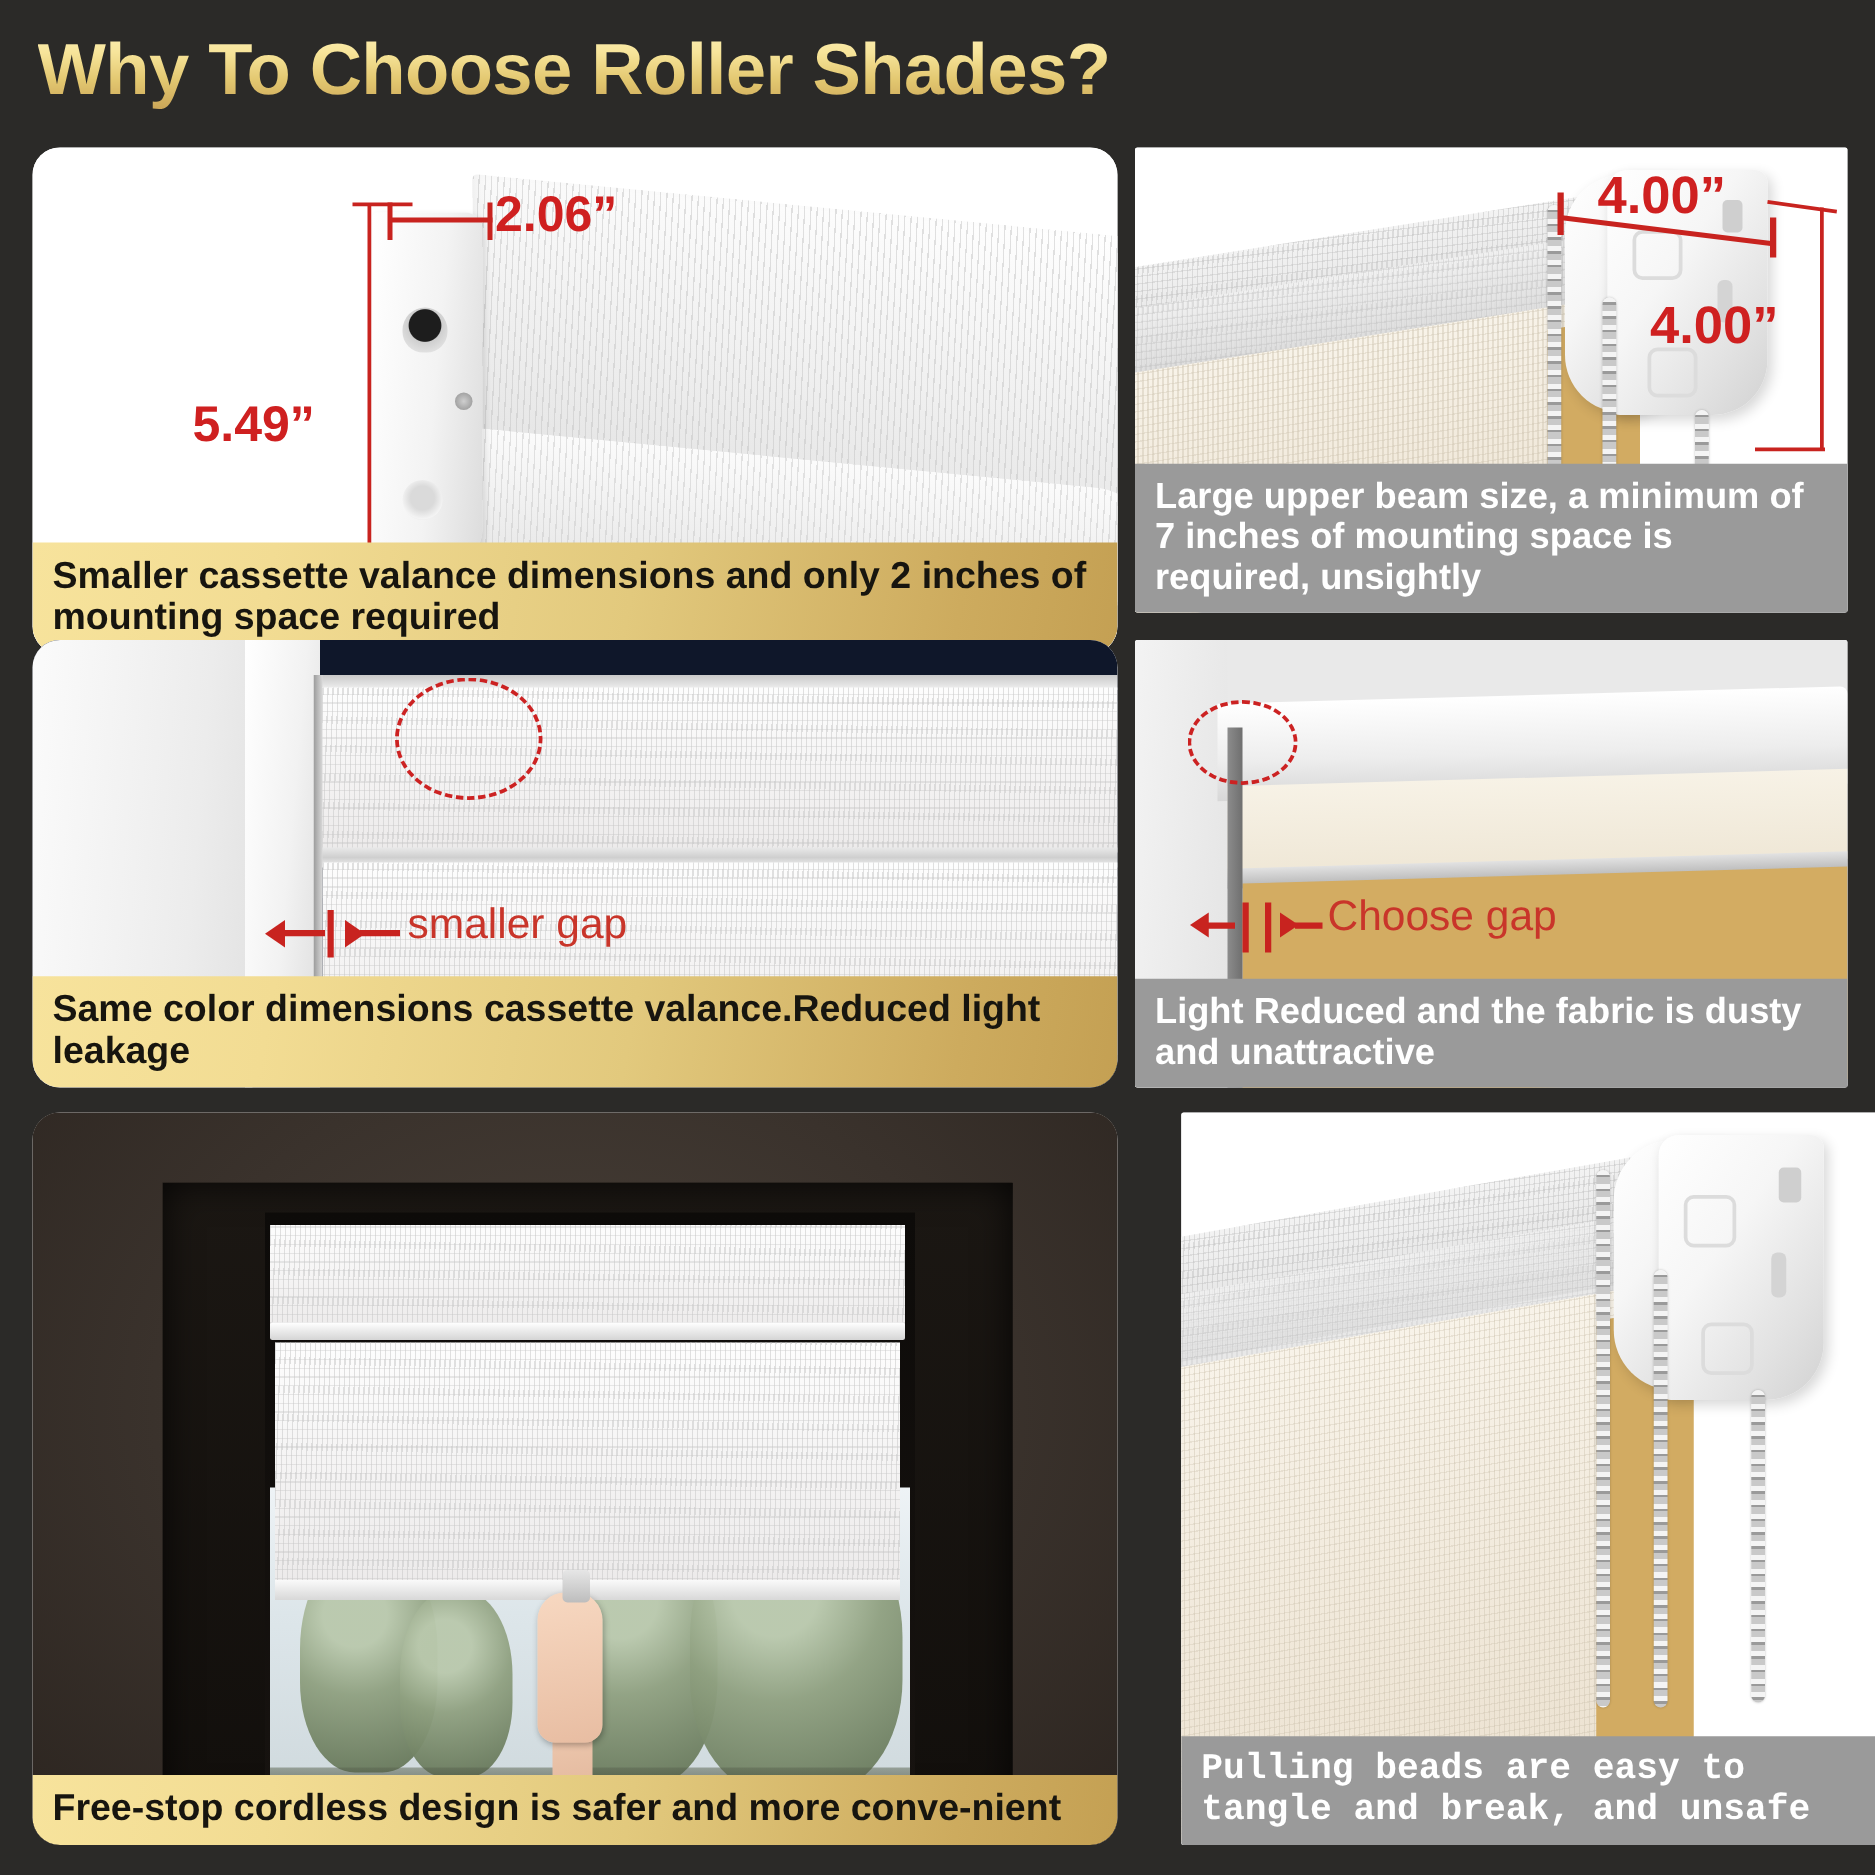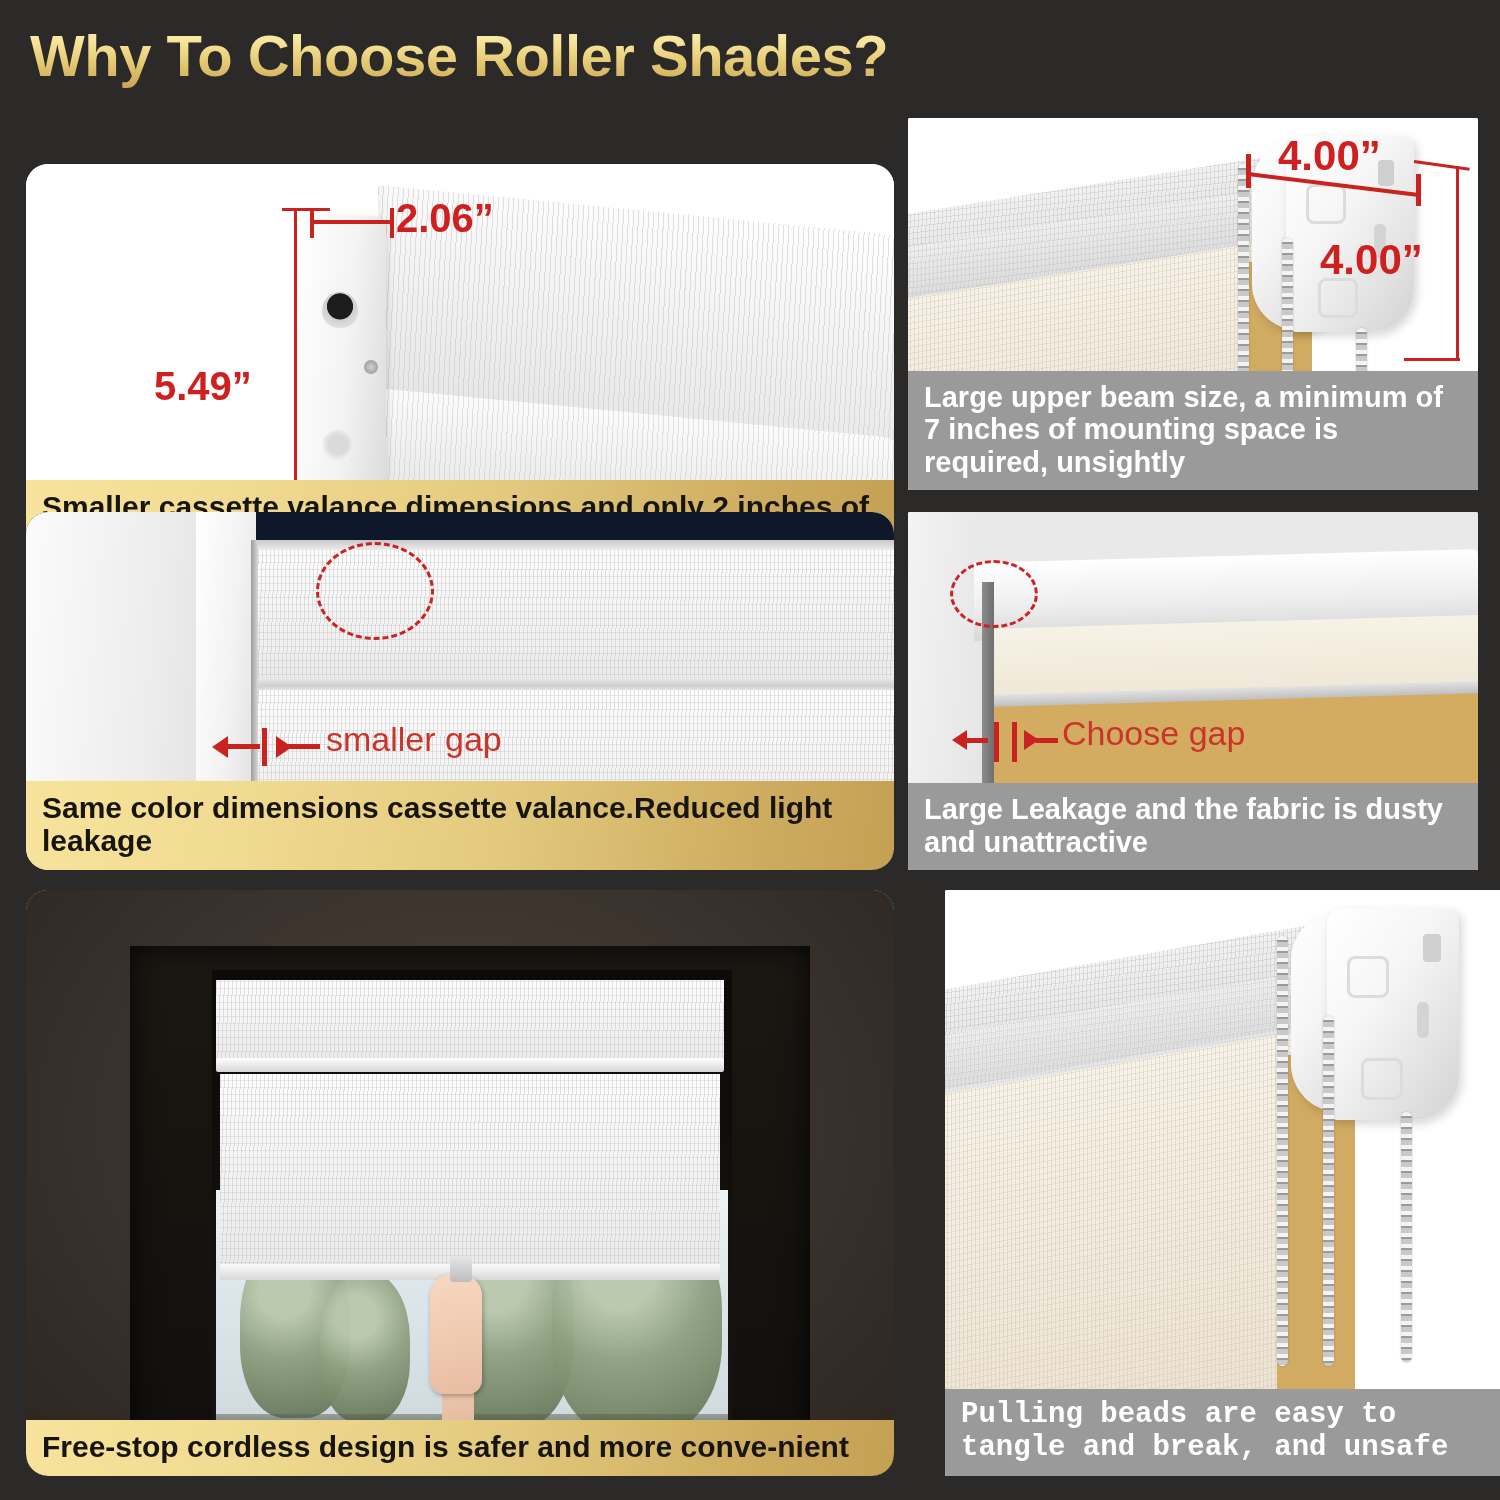--- a/index.html
+++ b/index.html
@@ -35,21 +35,21 @@
   .caption.gold{
     background:linear-gradient(100deg,#f7e39c 0%,#f2dc93 22%,#e2c97d 55%,#cdab5e 85%,#c4a053 100%);
     color:#17150f;
     border-bottom-left-radius:22px;border-bottom-right-radius:22px;
     font-size:30px;
   }
   .caption.gray{
     background:#9a9a9a;color:#ffffff;font-size:29px;
   }
   
-  #panel-1{left:26px;  top:118px;  width:868px; height:405px;margin-top:46px;}
+  #panel-1{left:26px;  top:118px;  width:868px; height:405px;}
   #panel-2{left:908px; top:118px;  width:570px; height:372px;}
   #panel-3{left:26px;  top:512px;  width:868px; height:358px;}
   #panel-4{left:908px; top:512px;  width:570px; height:358px;}
   #panel-5{left:26px;  top:890px;  width:868px; height:586px;}
   #panel-6{left:945px; top:890px;  width:570px; height:586px;font-family:Liberation Mono, monospace;}
   .fabric-white{
     background:
       repeating-linear-gradient(92deg, rgba(200,200,200,.55) 0 1px, rgba(255,255,255,0) 1px 4px),
       repeating-linear-gradient(0deg, rgba(170,170,170,.25) 0 1px, rgba(255,255,255,0) 1px 7px),
       linear-gradient(180deg,#fdfdfd,#eceaea);
@@ -292,21 +292,21 @@
 
       <div class="dim-line" style="left:56px;top:226px;width:24px;height:5px;"></div>
       <div style="position:absolute;left:44px;top:218px;width:0;height:0;border-top:10px solid transparent;border-bottom:10px solid transparent;border-right:15px solid #c8231f;"></div>
       <div class="dim-line" style="left:86px;top:210px;width:5px;height:40px;"></div>
       <div class="dim-line" style="left:104px;top:210px;width:5px;height:40px;"></div>
       <div style="position:absolute;left:116px;top:218px;width:0;height:0;border-top:10px solid transparent;border-bottom:10px solid transparent;border-left:15px solid #c8231f;"></div>
       <div class="dim-line" style="left:128px;top:226px;width:22px;height:5px;"></div>
       <div class="gap-text" style="left:154px;top:202px;font-size:34px;">Choose gap</div>
     </div>
   </div>
-  <div class="caption gray">Large Leakage and the fabric is dusty and unattractive</div>
+  <div class="caption gray">Light Reduced and the fabric is dusty and unattractive</div>
 </div>
 
 <div class="panel left" id="panel-5">
   <div class="photo">
     <div id="p5-art">
       <div class="p5-wallbg"></div>
       <div class="p5-recess"></div>
       <div class="p5-opening"></div>
 
       <div class="p5-glass">

